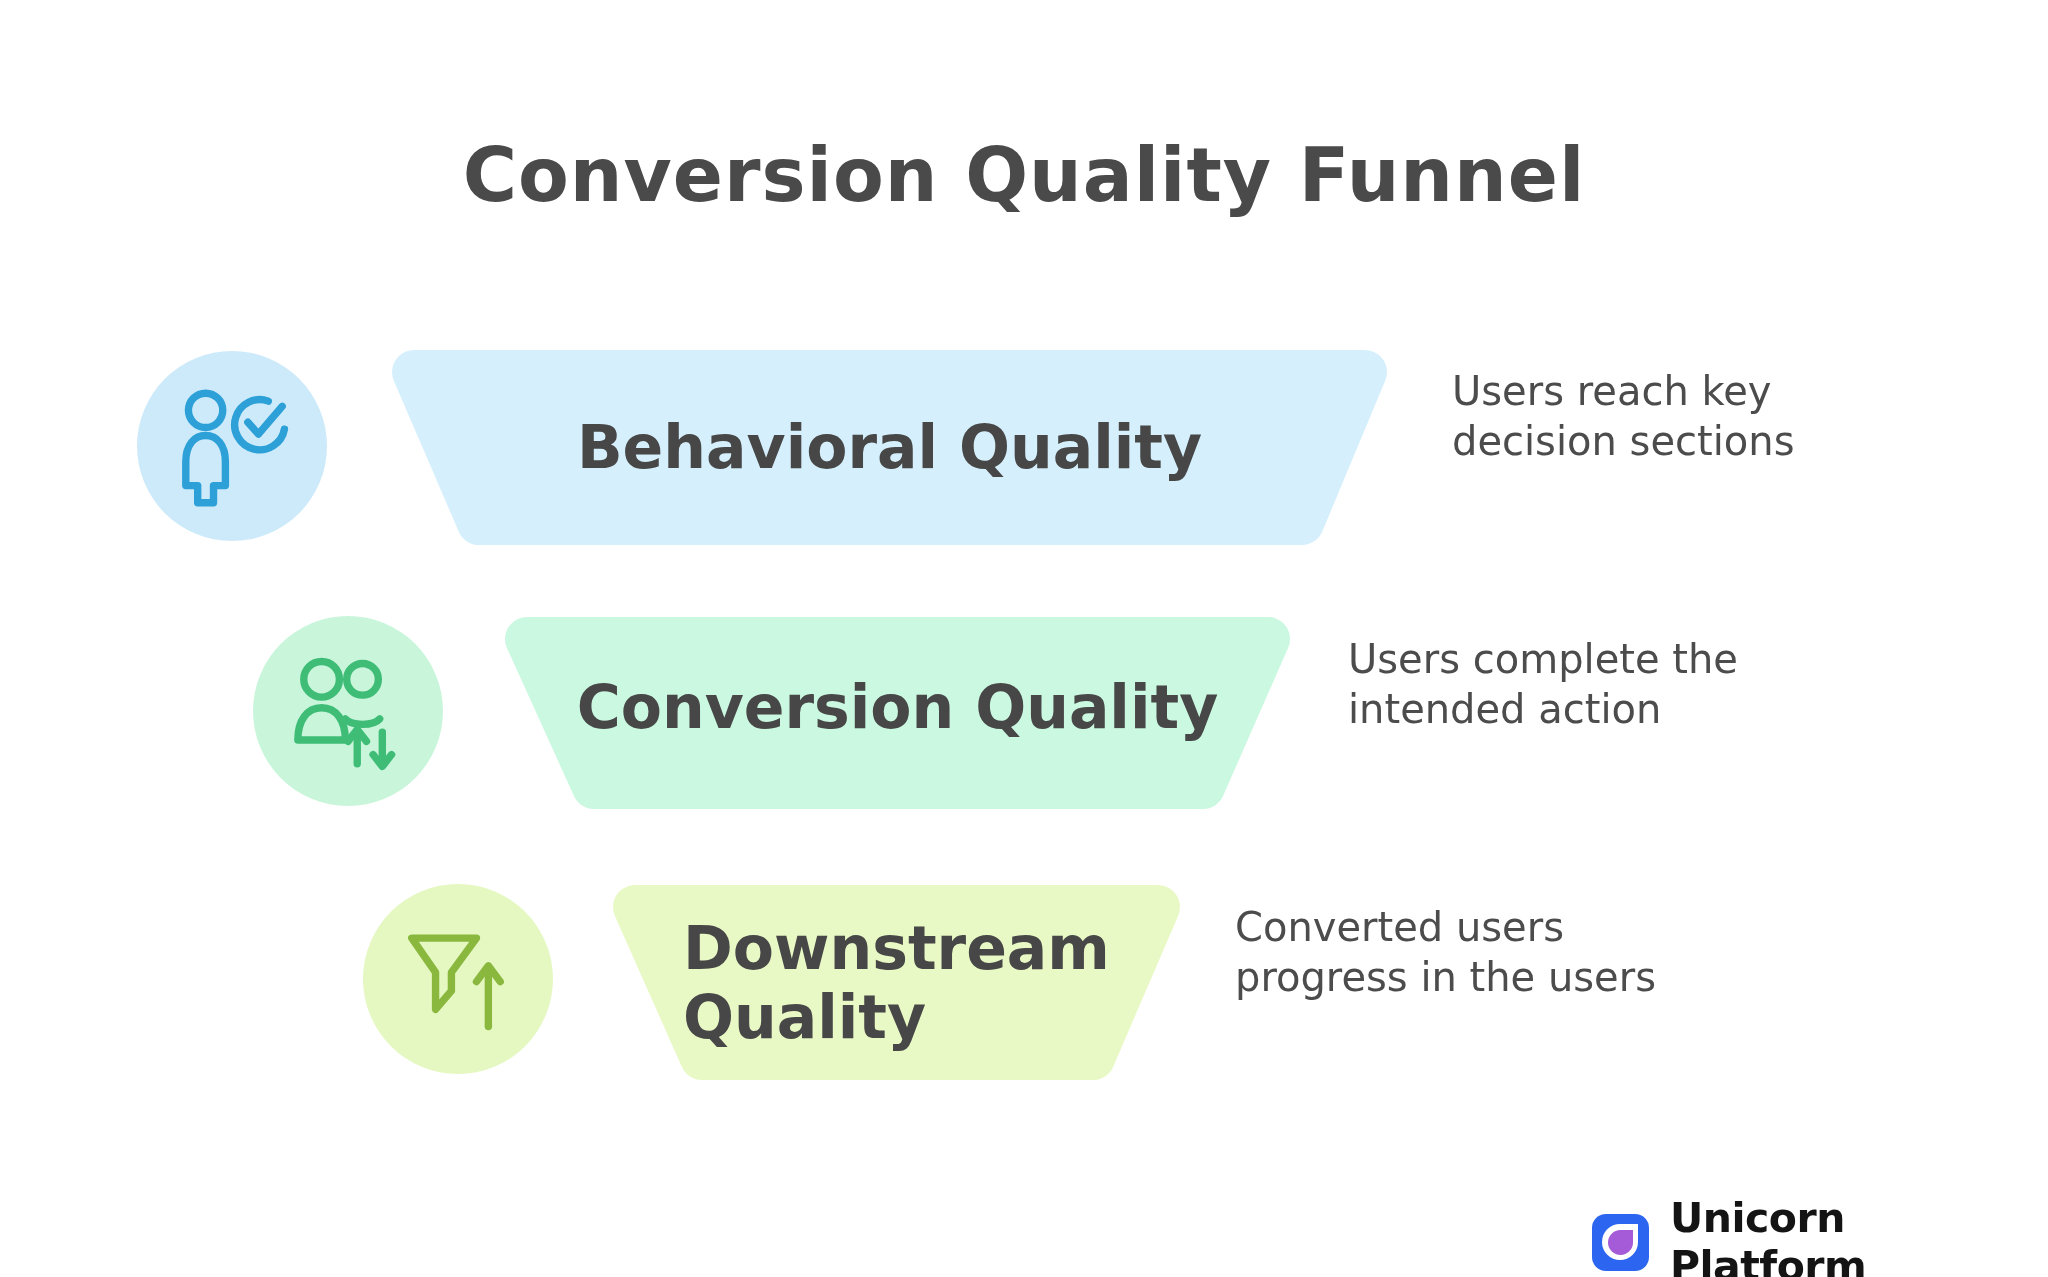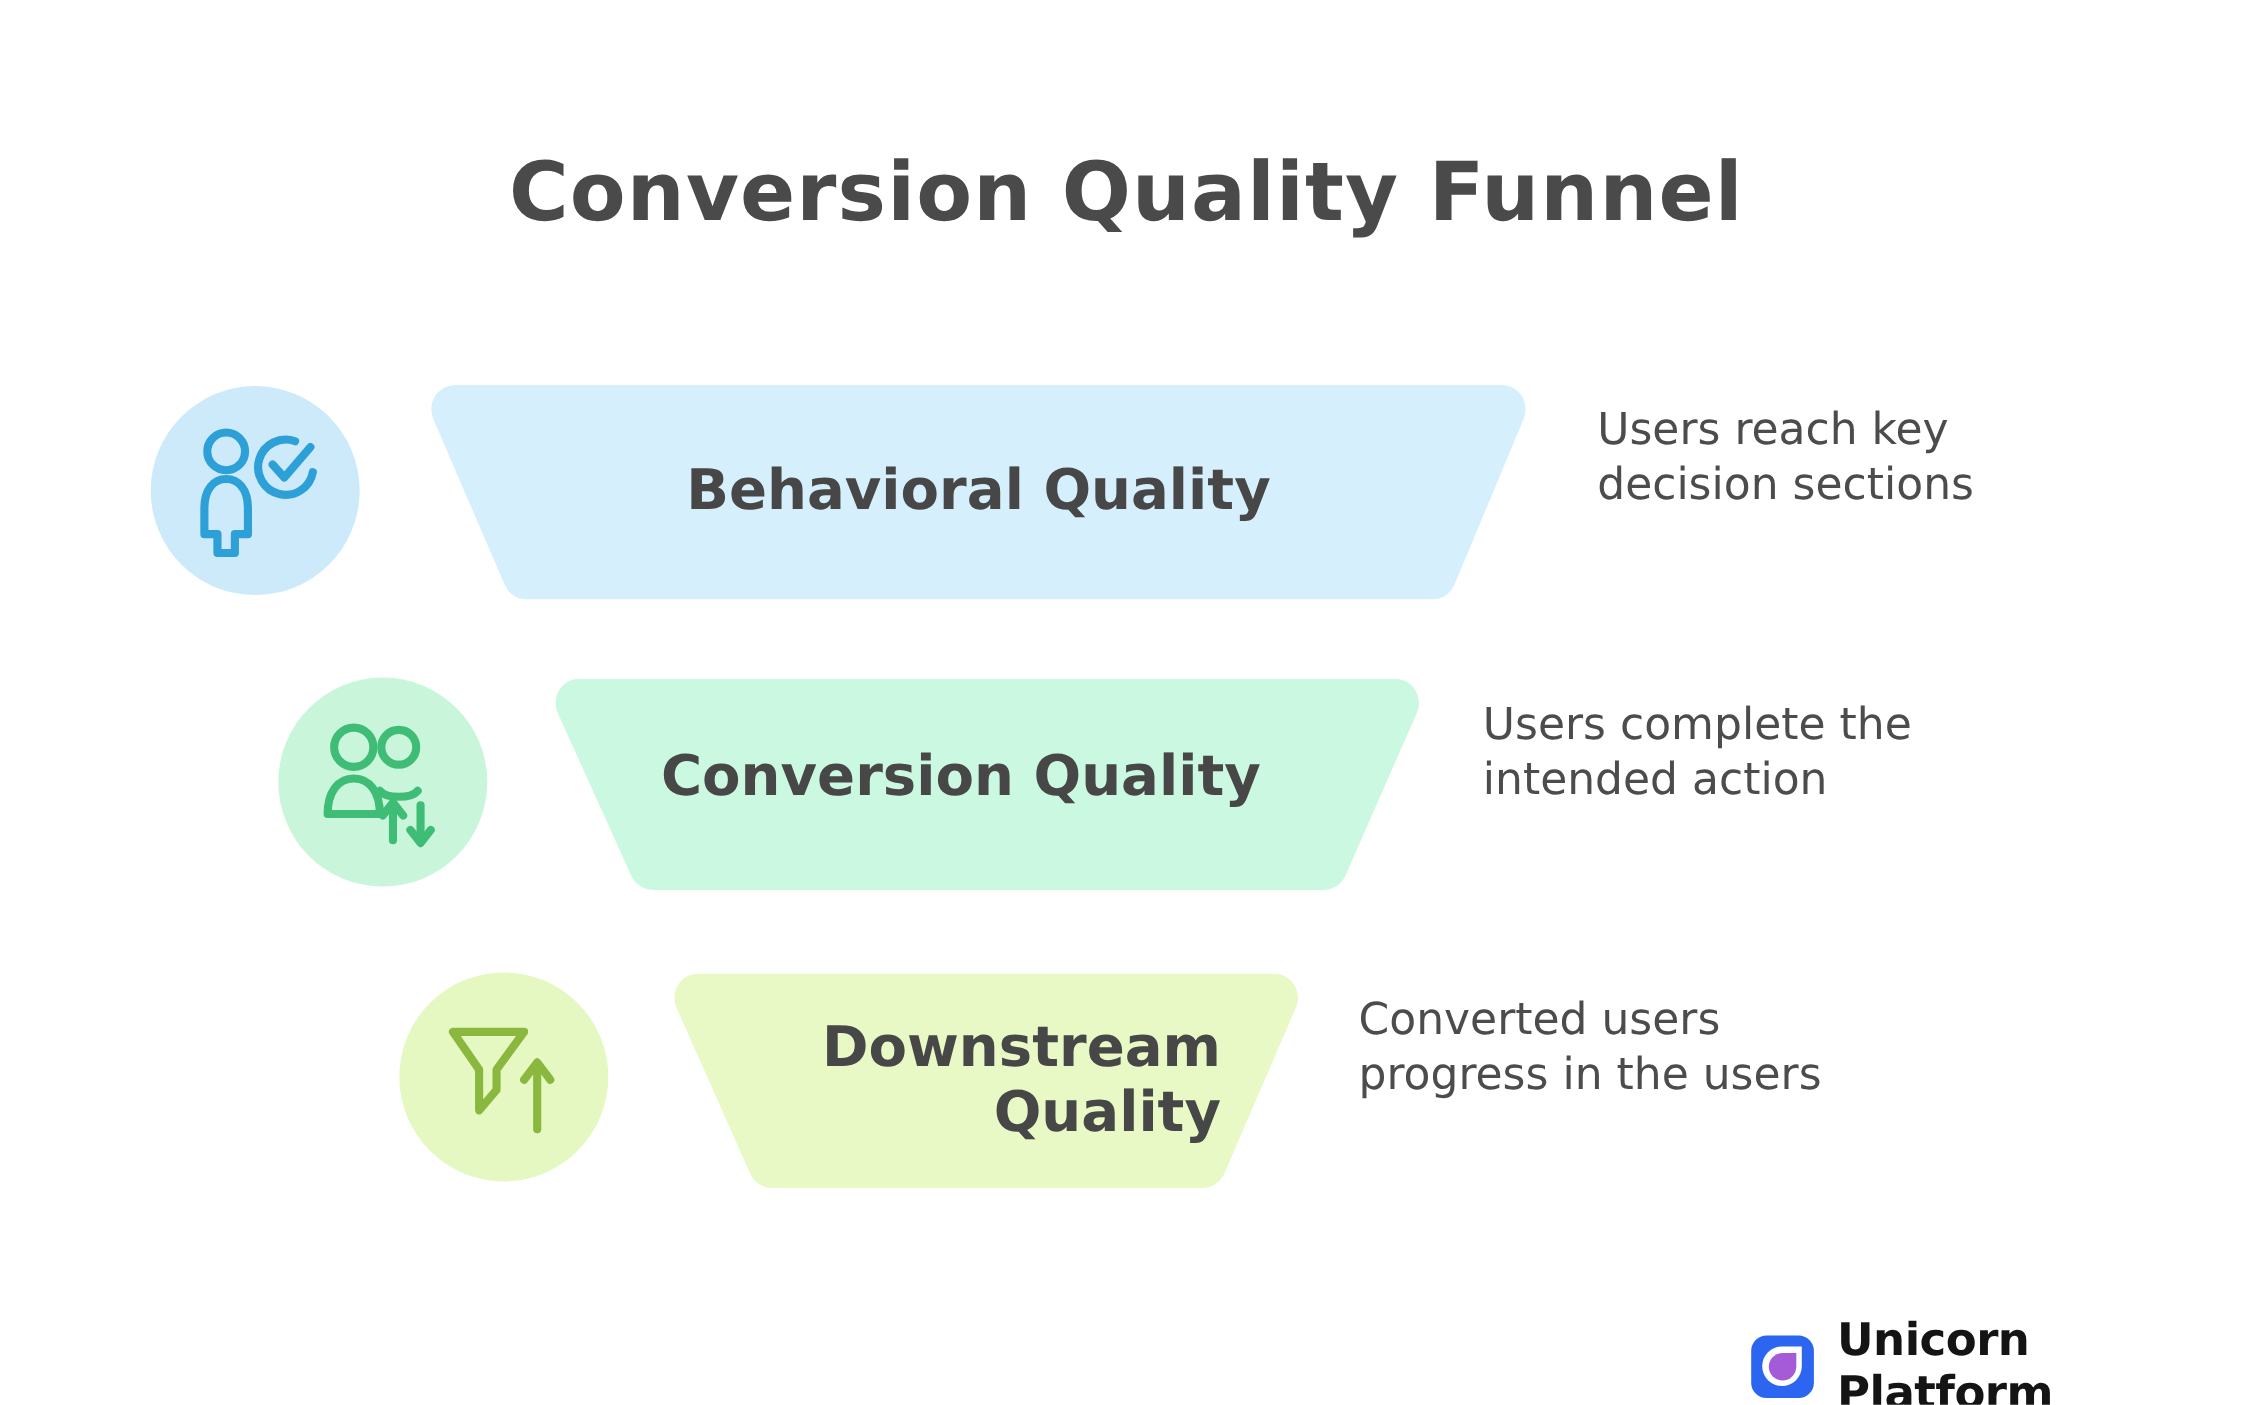--- a/index.html
+++ b/index.html
@@ -21,23 +21,23 @@
   .icon-circle svg { width:132px; height:132px; }
   .icon-circle svg * { fill:none; stroke:currentColor; stroke-width:5.6;
     stroke-linecap:round; stroke-linejoin:round; }
 
   .trap { position:absolute; display:block; }
   .t1 { left:392px; top:350px; }
   .t2 { left:505px; top:617px; }
   .t3 { left:613px; top:885px; }
 
   .stage-label { position:absolute; display:flex; align-items:center; justify-content:center;
-    text-align:right; font-weight:800; font-size:51px; color:#474747; line-height:1.15; }
+    text-align:left; font-weight:800; font-size:60px; color:#474747; line-height:1.15; }
   .l1 { left:392px; top:350px; width:995px; height:195px; }
-  .l2 { left:481px; top:617px; width:785px; height:180px; }
+  .l2 { left:505px; top:617px; width:785px; height:180px; }
   .l3 { left:613px; top:885px; width:567px; height:195px; padding:0 70px; }
 
   .desc { position:absolute; font-size:40px; font-weight:400; color:#4c4c4c; line-height:1.26; }
   .d1 { left:1452px; top:366px; }
   .d2 { left:1348px; top:634px; }
   .d3 { left:1235px; top:902px; }
 
   .brand { position:absolute; left:1592px; top:1194px; display:flex; align-items:center; cursor:pointer; }
   .logo-mark { position:relative; width:57px; height:57px; border-radius:14px; background:#2b65f0; flex:0 0 auto; }
   .drop-outer { position:absolute; left:10px; top:10px; width:36px; height:36px;

